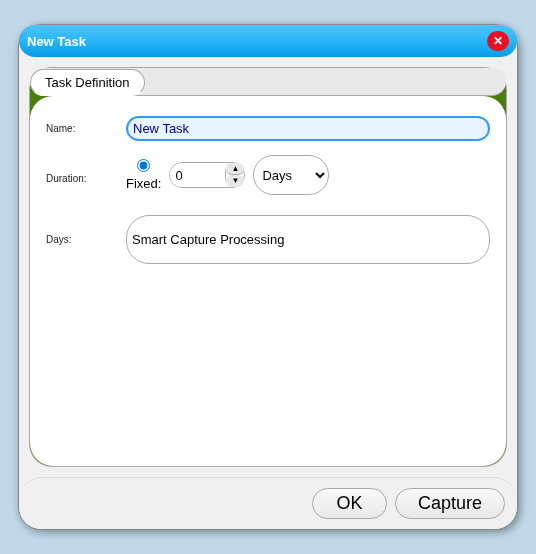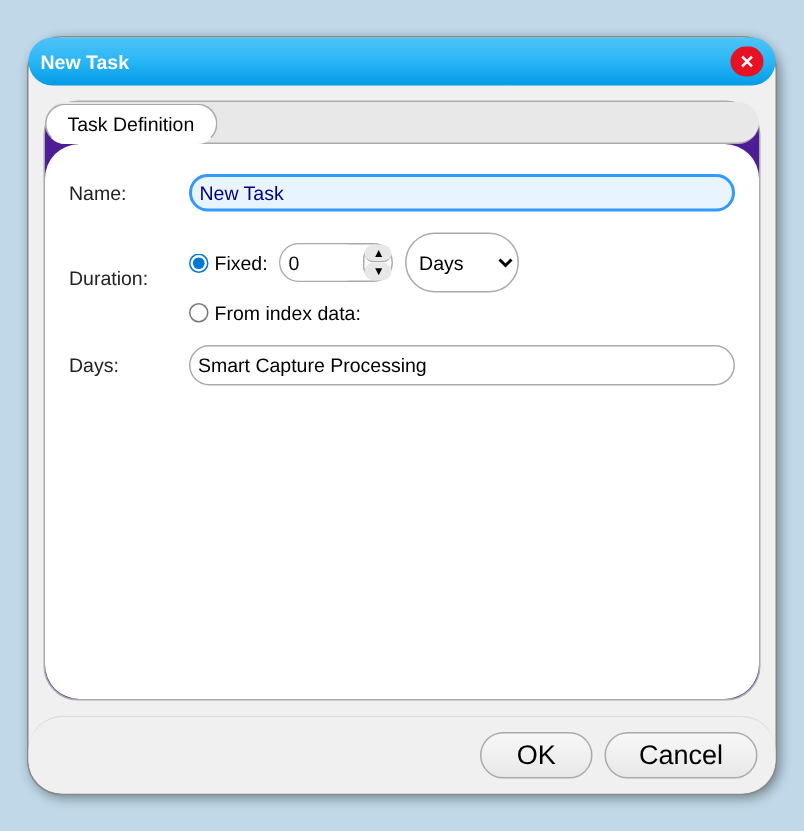--- a/index.html
+++ b/index.html
@@ -60,21 +60,21 @@
       font-weight: bold;
     }
 
     .window-body {
       padding: 10px;
       flex: 1;
     }
 
     .tab-container {
       border: 1px solid #aaa;
-      background: #4c1d95;
+      background: #4d7c0f;
     }
 
     .tabs {
       display: flex;
       background: #e8e8e8;
       border-bottom: 1px solid #aaa;
     }
 
     .tab {
       padding: 5px 14px;
@@ -102,21 +102,21 @@
 
     .form-row {
       display: flex;
       align-items: center;
       margin-bottom: 14px;
     }
 
     .form-label {
       width: 80px;
       color: #222;
-      font-size: 13px;
+      font-size: 10px;
     }
 
     .form-controls {
       flex: 1;
     }
 
     .name-input {
       width: 100%;
       padding: 3px 5px;
       border: 2px solid #3399ff;
@@ -136,20 +136,21 @@
       align-items: center;
       gap: 8px;
     }
 
     .radio-label {
       display: flex;
       align-items: center;
       gap: 4px;
       font-size: 13px;
       cursor: pointer;
+      flex-direction: column;
     }
 
     .duration-number-wrapper {
       display: flex;
       align-items: stretch;
       border: 1px solid #aaa;
     }
 
     .duration-input {
       width: 55px;
@@ -208,21 +209,21 @@
       background: #f5f5f5;
       font-size: 13px;
       height: 24px;
       cursor: pointer;
       min-width: 140px;
       color: #555;
     }
 
     .type-input {
       width: 100%;
-      padding: 5px 5px;
+      padding: 16px 5px;
       border: 1px solid #aaa;
       background: white;
       font-size: 13px;
       outline: none;
     }
 
     .dialog-footer {
       padding: 10px 12px;
       display: flex;
       justify-content: flex-end;
@@ -286,36 +287,32 @@
                 </div>
               </div>
               <select class="days-select">
                 <option>Days</option>
                 <option>Hours</option>
                 <option>Minutes</option>
               </select>
             </div>
 
             <div class="index-row">
-              <label class="radio-label">
-                <input type="radio" name="duration-type" style="">
-                <span>From index data:</span>
-              </label>
             </div>
           </div>
         </div>
 
         <div class="form-row">
           <div class="form-label">Days:</div>
           <div class="form-controls">
             <input type="text" class="type-input" value="Smart Capture Processing" style="">
           </div>
         </div>
 
       </div>
     </div>
   </div>
 
   <div class="dialog-footer">
     <button class="footer-btn">OK</button>
-    <button class="footer-btn">Cancel</button>
+    <button class="footer-btn">Capture</button>
   </div>
 </div>
 
 </body></html>

